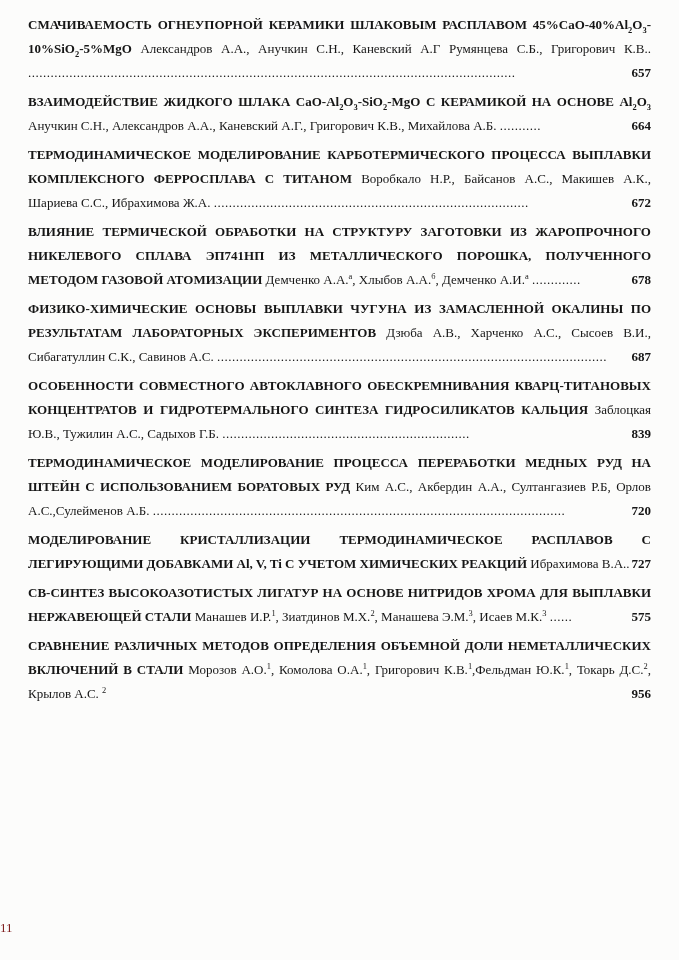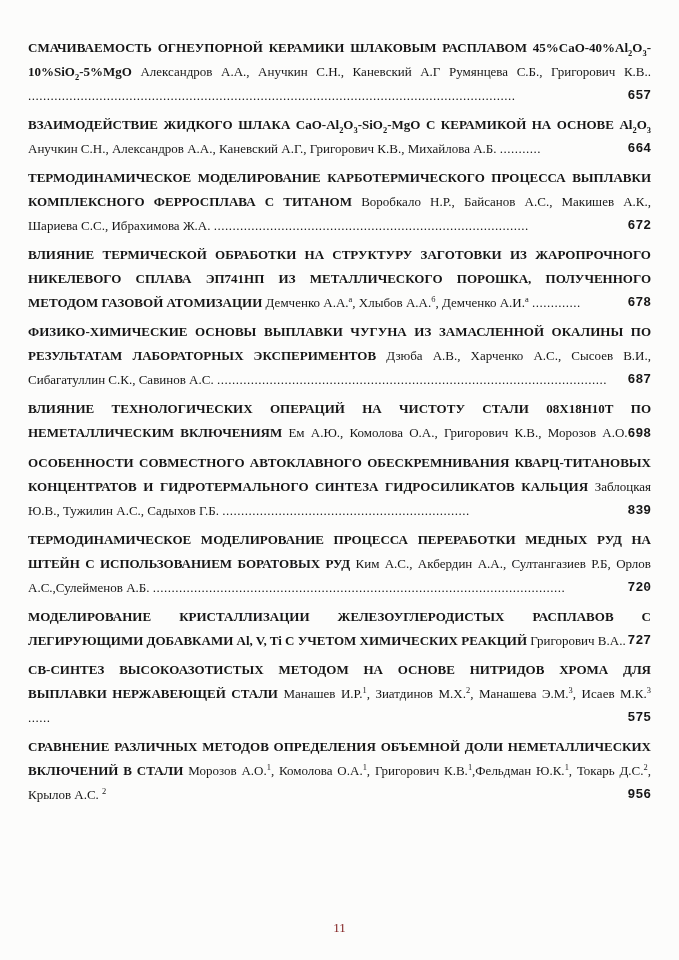--- a/index.html
+++ b/index.html
@@ -7,67 +7,66 @@
   body {
     background: #fcfcfb;
     color: #161616;
     font-family: "Liberation Serif", "DejaVu Serif", serif;
     position: relative;
     overflow: hidden;
   }
   .sheet {
     width: 679px;
     height: 960px;
-    padding: 36px 28px 0 28px;
+    padding: 13px 28px 0 28px;
     position: relative;
   }
   .toc-list { width: 100%; }
   .entry {
     font-size: 13px;
     line-height: 24px;
     text-align: justify;
     margin-bottom: 5px;
     color: #161616;
   }
   .entry::after { content: ""; display: table; clear: both; }
   .entry .title { font-weight: 700; }
   .entry .authors { font-weight: 400; }
   .entry .dots {
     font-weight: 400;
     word-break: break-all;
     letter-spacing: 0.5px;
   }
-  .entry .page-num { font-weight: 700; white-space: nowrap; font-family: Liberation Mono, monospace; }
+  .entry .page-num { font-weight: 700; white-space: nowrap; }
   .entry .page-num.flt { float: right; }
   .entry.justify-last { text-align-last: justify; }
   sup, sub {
     font-size: 0.65em;
     line-height: 0;
   }
   .footer {
     position: absolute;
     bottom: 24px;
     left: 0;
     width: 100%;
-    text-align: center;
+    text-align: left;
     font-size: 13px;
     color: #7f1d1d;
   }
 </style>
 </head>
 <body>
 
 <div class="sheet">
   <div class="toc-list">
       <p class="entry"><span class="title">СМАЧИВАЕМОСТЬ ОГНЕУПОРНОЙ КЕРАМИКИ ШЛАКОВЫМ РАСПЛАВОМ 45%CaO-40%Al<sub>2</sub>O<sub>3</sub>-10%SiO<sub>2</sub>-5%MgO</span> <span class="authors">Александров А.А., Анучкин С.Н., Каневский А.Г Румянцева С.Б., Григорович К.В..</span><span class="dots"> .................................................................................................................................. </span><span class="page-num flt">657</span></p>
       <p class="entry"><span class="title">ВЗАИМОДЕЙСТВИЕ ЖИДКОГО ШЛАКА CaO-Al<sub>2</sub>O<sub>3</sub>-SiO<sub>2</sub>-MgO С КЕРАМИКОЙ НА ОСНОВЕ Al<sub>2</sub>O<sub>3</sub></span> <span class="authors">Анучкин С.Н., Александров А.А., Каневский А.Г., Григорович К.В., Михайлова А.Б. </span><span class="dots"> ........... </span><span class="page-num flt">664</span></p>
       <p class="entry"><span class="title">ТЕРМОДИНАМИЧЕСКОЕ МОДЕЛИРОВАНИЕ КАРБОТЕРМИЧЕСКОГО ПРОЦЕССА ВЫПЛАВКИ КОМПЛЕКСНОГО ФЕРРОСПЛАВА С ТИТАНОМ</span> <span class="authors">Воробкало Н.Р., Байсанов А.С., Макишев А.К., Шариева С.С., Ибрахимова Ж.А. </span><span class="dots"> .................................................................................... </span><span class="page-num flt">672</span></p>
       <p class="entry"><span class="title">ВЛИЯНИЕ ТЕРМИЧЕСКОЙ ОБРАБОТКИ НА СТРУКТУРУ ЗАГОТОВКИ ИЗ ЖАРОПРОЧНОГО НИКЕЛЕВОГО СПЛАВА ЭП741НП ИЗ МЕТАЛЛИЧЕСКОГО ПОРОШКА, ПОЛУЧЕННОГО МЕТОДОМ ГАЗОВОЙ АТОМИЗАЦИИ</span> <span class="authors">Демченко А.А.<sup>а</sup>, Хлыбов А.А.<sup>б</sup>, Демченко А.И.<sup>а</sup> </span><span class="dots"> ............. </span><span class="page-num flt">678</span></p>
       <p class="entry"><span class="title">ФИЗИКО-ХИМИЧЕСКИЕ ОСНОВЫ ВЫПЛАВКИ ЧУГУНА ИЗ ЗАМАСЛЕННОЙ ОКАЛИНЫ ПО РЕЗУЛЬТАТАМ ЛАБОРАТОРНЫХ ЭКСПЕРИМЕНТОВ</span> <span class="authors">Дзюба А.В., Харченко А.С., Сысоев В.И., Сибагатуллин С.К., Савинов А.С. </span><span class="dots"> ........................................................................................................ </span><span class="page-num flt">687</span></p>
-      <p class="entry justify-last"><span class="title">ВЛИЯНИЕ ТЕХНОЛОГИЧЕСКИХ ОПЕРАЦИЙ НА ЧИСТОТУ СТАЛИ 08Х18Н10Т ПО НЕМЕТАЛЛИЧЕСКИМ ВКЛЮЧЕНИЯМ</span> <span class="authors">Ем А.Ю., Комолова О.А., Григорович К.В., Морозов А.О.</span><span class="page-num">698</span></p>
       <p class="entry"><span class="title">ОСОБЕННОСТИ СОВМЕСТНОГО АВТОКЛАВНОГО ОБЕСКРЕМНИВАНИЯ КВАРЦ-ТИТАНОВЫХ КОНЦЕНТРАТОВ И ГИДРОТЕРМАЛЬНОГО СИНТЕЗА ГИДРОСИЛИКАТОВ КАЛЬЦИЯ</span> <span class="authors">Заблоцкая Ю.В., Тужилин А.С., Садыхов Г.Б. </span><span class="dots"> .................................................................. </span><span class="page-num flt">839</span></p>
       <p class="entry"><span class="title">ТЕРМОДИНАМИЧЕСКОЕ МОДЕЛИРОВАНИЕ ПРОЦЕССА ПЕРЕРАБОТКИ МЕДНЫХ РУД НА ШТЕЙН С ИСПОЛЬЗОВАНИЕМ БОРАТОВЫХ РУД</span> <span class="authors">Ким А.С., Акбердин А.А., Султангазиев Р.Б, Орлов А.С.,Сулейменов А.Б. </span><span class="dots"> .............................................................................................................. </span><span class="page-num flt">720</span></p>
-      <p class="entry"><span class="title">МОДЕЛИРОВАНИЕ КРИСТАЛЛИЗАЦИИ ЖЕЛЕЗОУГЛЕРОДИСТЫХ РАСПЛАВОВ С ЛЕГИРУЮЩИМИ ДОБАВКАМИ Al, V, Ti С УЧЕТОМ ХИМИЧЕСКИХ РЕАКЦИЙ</span> <span class="authors">Григорович В.А..</span><span class="page-num flt">727</span></p>
-      <p class="entry"><span class="title">СВ-СИНТЕЗ ВЫСОКОАЗОТИСТЫХ МЕТОДОМ НА ОСНОВЕ НИТРИДОВ ХРОМА ДЛЯ ВЫПЛАВКИ НЕРЖАВЕЮЩЕЙ СТАЛИ</span> <span class="authors">Манашев И.Р.<sup>1</sup>, Зиатдинов М.Х.<sup>2</sup>, Манашева Э.М.<sup>3</sup>, Исаев М.К.<sup>3</sup> </span><span class="dots"> ...... </span><span class="page-num flt">575</span></p>
+      <p class="entry"><span class="title">МОДЕЛИРОВАНИЕ КРИСТАЛЛИЗАЦИИ ТЕРМОДИНАМИЧЕСКОЕ РАСПЛАВОВ С ЛЕГИРУЮЩИМИ ДОБАВКАМИ Al, V, Ti С УЧЕТОМ ХИМИЧЕСКИХ РЕАКЦИЙ</span> <span class="authors">Ибрахимова В.А..</span><span class="page-num flt">727</span></p>
+      <p class="entry"><span class="title">СВ-СИНТЕЗ ВЫСОКОАЗОТИСТЫХ ЛИГАТУР НА ОСНОВЕ НИТРИДОВ ХРОМА ДЛЯ ВЫПЛАВКИ НЕРЖАВЕЮЩЕЙ СТАЛИ</span> <span class="authors">Манашев И.Р.<sup>1</sup>, Зиатдинов М.Х.<sup>2</sup>, Манашева Э.М.<sup>3</sup>, Исаев М.К.<sup>3</sup> </span><span class="dots"> ...... </span><span class="page-num flt">575</span></p>
       <p class="entry"><span class="title">СРАВНЕНИЕ РАЗЛИЧНЫХ МЕТОДОВ ОПРЕДЕЛЕНИЯ ОБЪЕМНОЙ ДОЛИ НЕМЕТАЛЛИЧЕСКИХ ВКЛЮЧЕНИЙ В СТАЛИ</span> <span class="authors">Морозов А.О.<sup>1</sup>, Комолова О.А.<sup>1</sup>, Григорович К.В.<sup>1</sup>,Фельдман Ю.К.<sup>1</sup>, Токарь Д.С.<sup>2</sup>, Крылов А.С. <sup>2</sup></span><span class="page-num flt">956</span></p>
     </div>
   <div class="footer">11</div>
 </div>
 
 </body></html>

